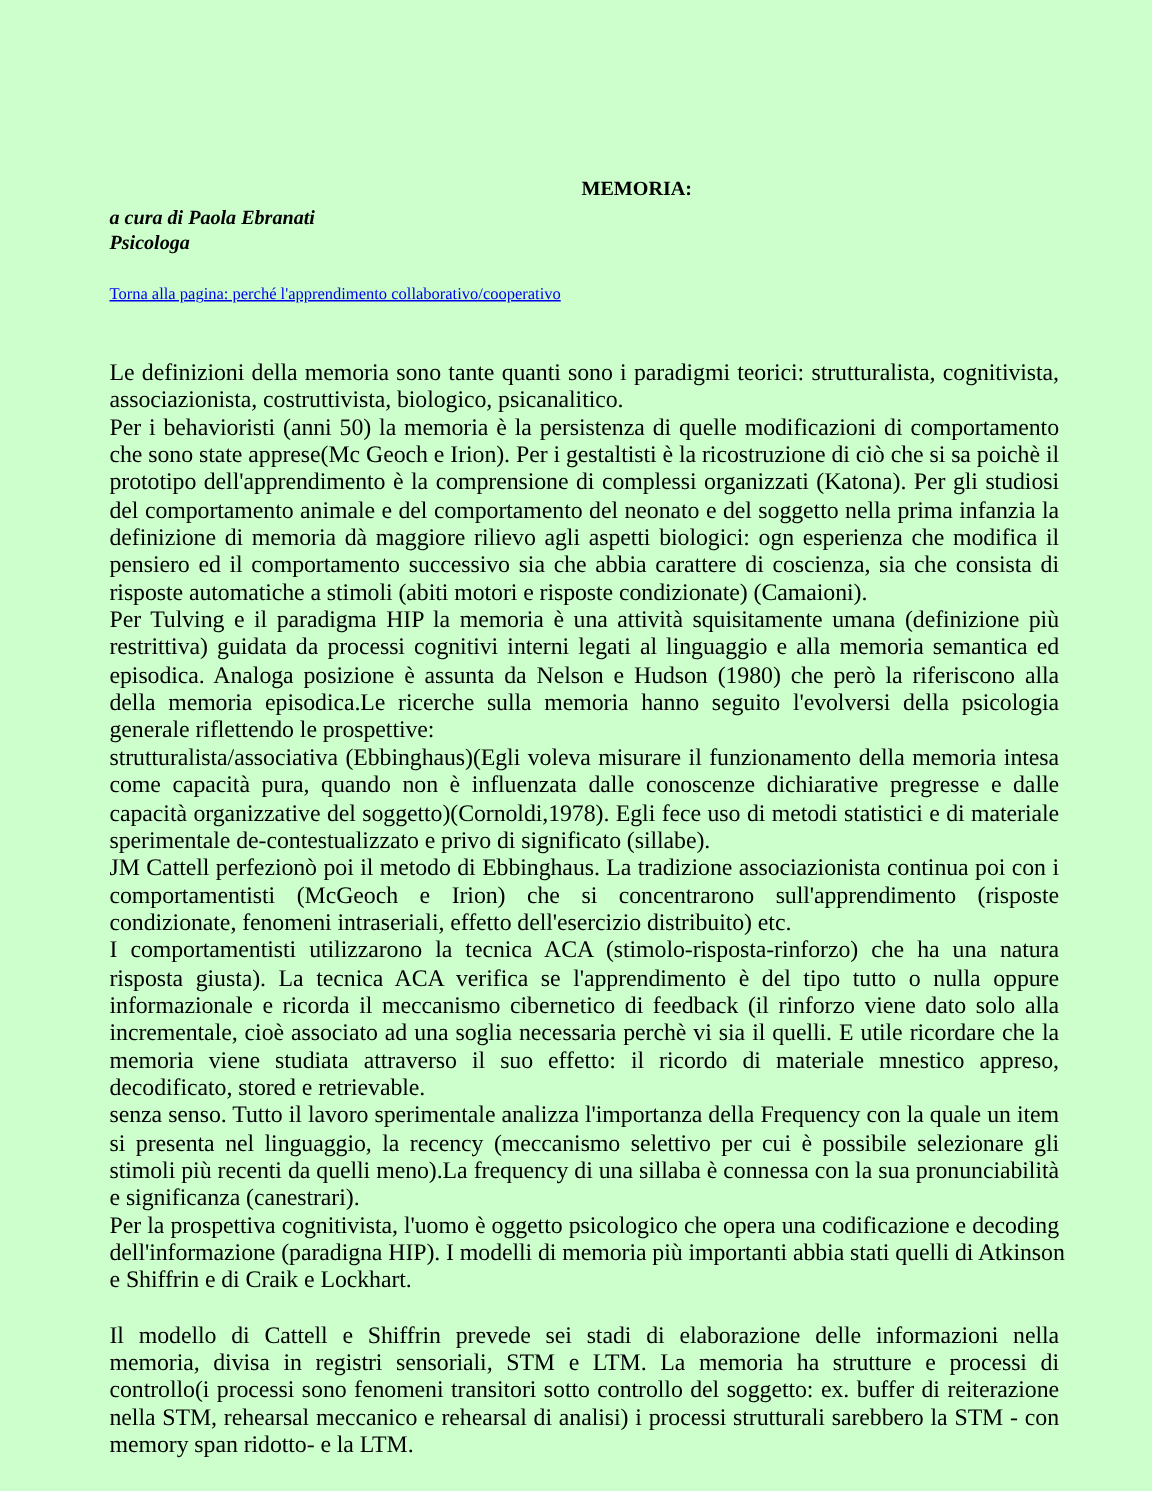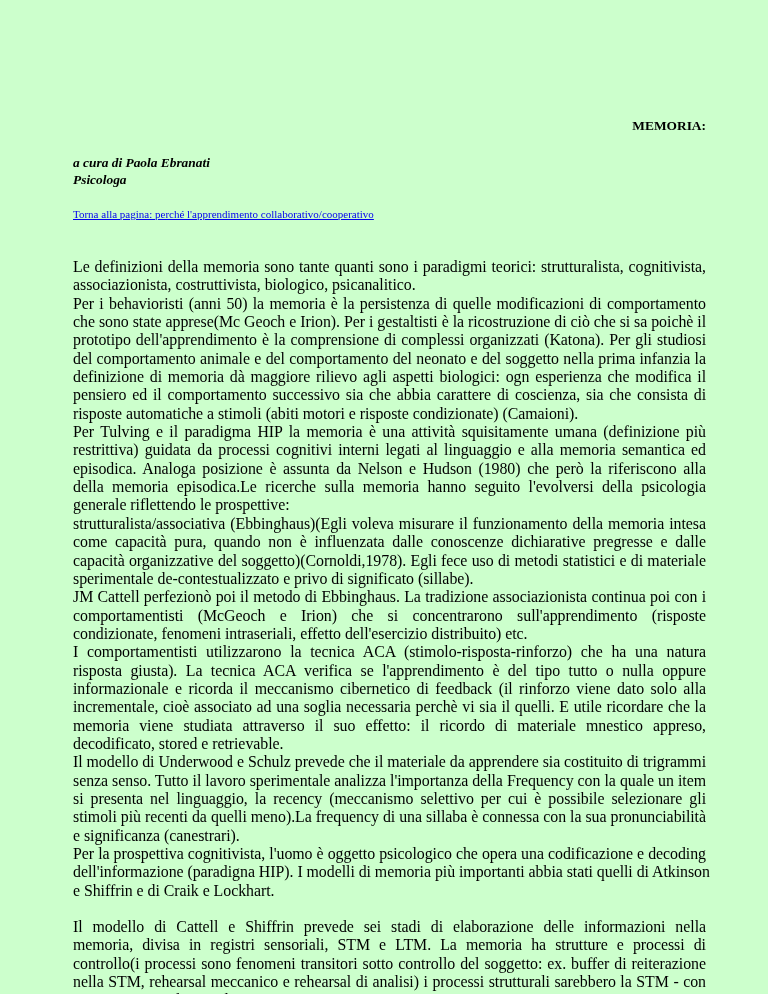--- a/index.html
+++ b/index.html
@@ -14,28 +14,28 @@
       font-family: "Liberation Serif", "DejaVu Serif", serif;
       color: #000;
     }
     .page {
       position: relative;
       padding: 0 62px 0 73px;
     }
     .title {
       margin: 0;
       padding-top: 118px;
-      text-align: right;
+      text-align: center;
       font-size: 13.4px;
       font-weight: bold;
       line-height: 16px;
       padding-left: 70px;
     }
     .byline {
-      margin: 20px 0 0 0;
+      margin: 2px 0 0 0;
       font-size: 13.4px;
       font-weight: bold;
       font-style: italic;
       line-height: 17px;
     }
     .backlink {
       display: inline-block;
       margin-top: 19px;
       font-size: 11px;
       color: #0000EE;
@@ -99,21 +99,20 @@
         <span class="line last">sperimentale de-contestualizzato e privo di significato (sillabe).</span>
         <span class="line">JM Cattell perfezionò poi il metodo di Ebbinghaus. La tradizione associazionista continua poi con i</span>
         <span class="line">comportamentisti (McGeoch e Irion) che si concentrarono sull'apprendimento (risposte</span>
         <span class="line last">condizionate, fenomeni intraseriali, effetto dell'esercizio distribuito) etc.</span>
         <span class="line">I comportamentisti utilizzarono la tecnica ACA (stimolo-risposta-rinforzo) che ha una natura</span>
         <span class="line">risposta giusta). La tecnica ACA verifica se l'apprendimento è del tipo tutto o nulla oppure</span>
         <span class="line">informazionale e ricorda il meccanismo cibernetico di feedback (il rinforzo viene dato solo alla</span>
         <span class="line">incrementale, cioè associato ad una soglia necessaria perchè vi sia il quelli. E utile ricordare che la</span>
         <span class="line">memoria viene studiata attraverso il suo effetto: il ricordo di materiale mnestico appreso,</span>
         <span class="line last">decodificato, stored e retrievable.</span>
-        <span class="line">Il modello di Underwood e Schulz prevede che il materiale da apprendere sia costituito di trigrammi</span>
         <span class="line">senza senso. Tutto il lavoro sperimentale analizza l'importanza della Frequency con la quale un item</span>
         <span class="line">si presenta nel linguaggio, la recency (meccanismo selettivo per cui  è possibile selezionare gli</span>
         <span class="line">stimoli più recenti da quelli meno).La frequency di una sillaba è connessa con la sua pronunciabilità</span>
         <span class="line last">e significanza (canestrari).</span>
         <span class="line">Per la prospettiva cognitivista, l'uomo è oggetto psicologico che opera una codificazione e decoding</span>
         <span class="line">dell'informazione (paradigna HIP). I modelli di memoria più importanti abbia stati quelli di Atkinson</span>
         <span class="line last">e Shiffrin e  di Craik e Lockhart.</span>
       </p>
     <p id="para2" class="gap">
         <span class="line"> Il modello di Cattell e Shiffrin prevede sei stadi  di elaborazione delle informazioni nella</span>

